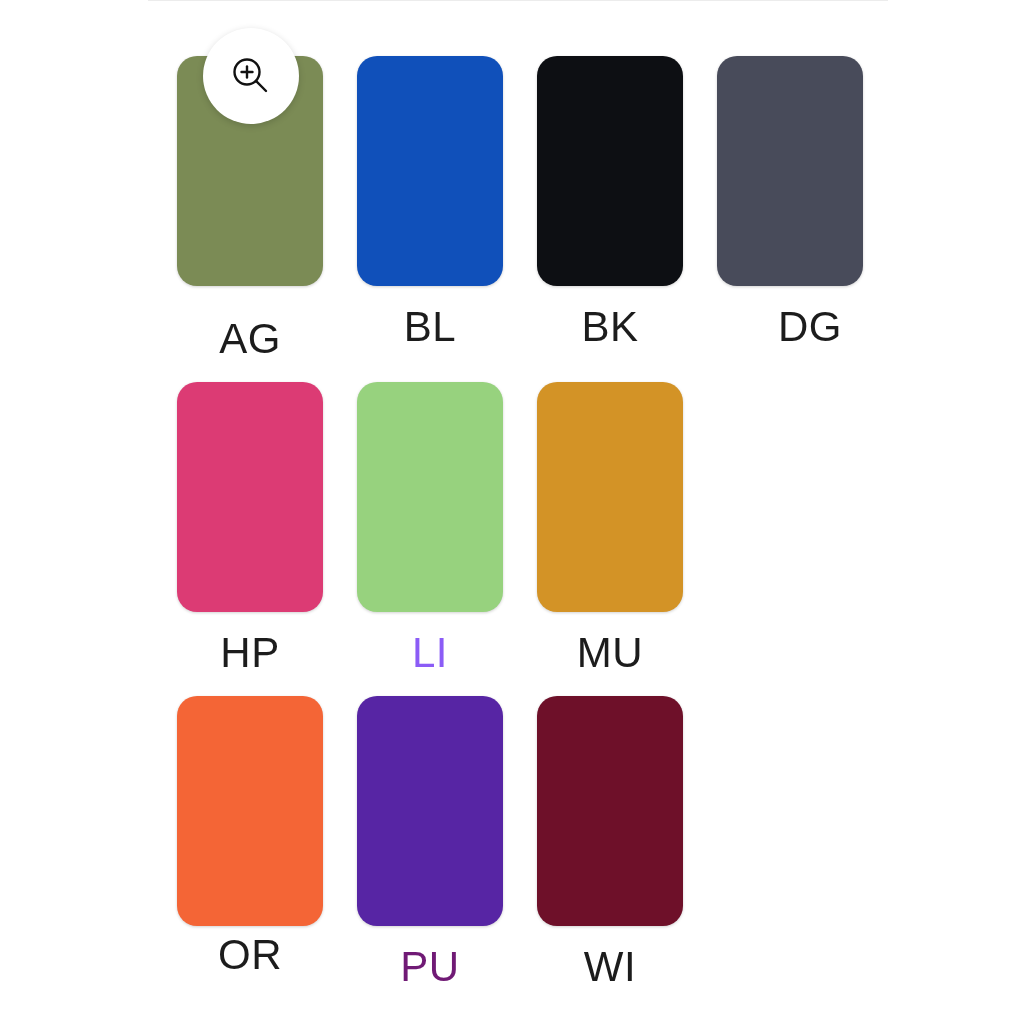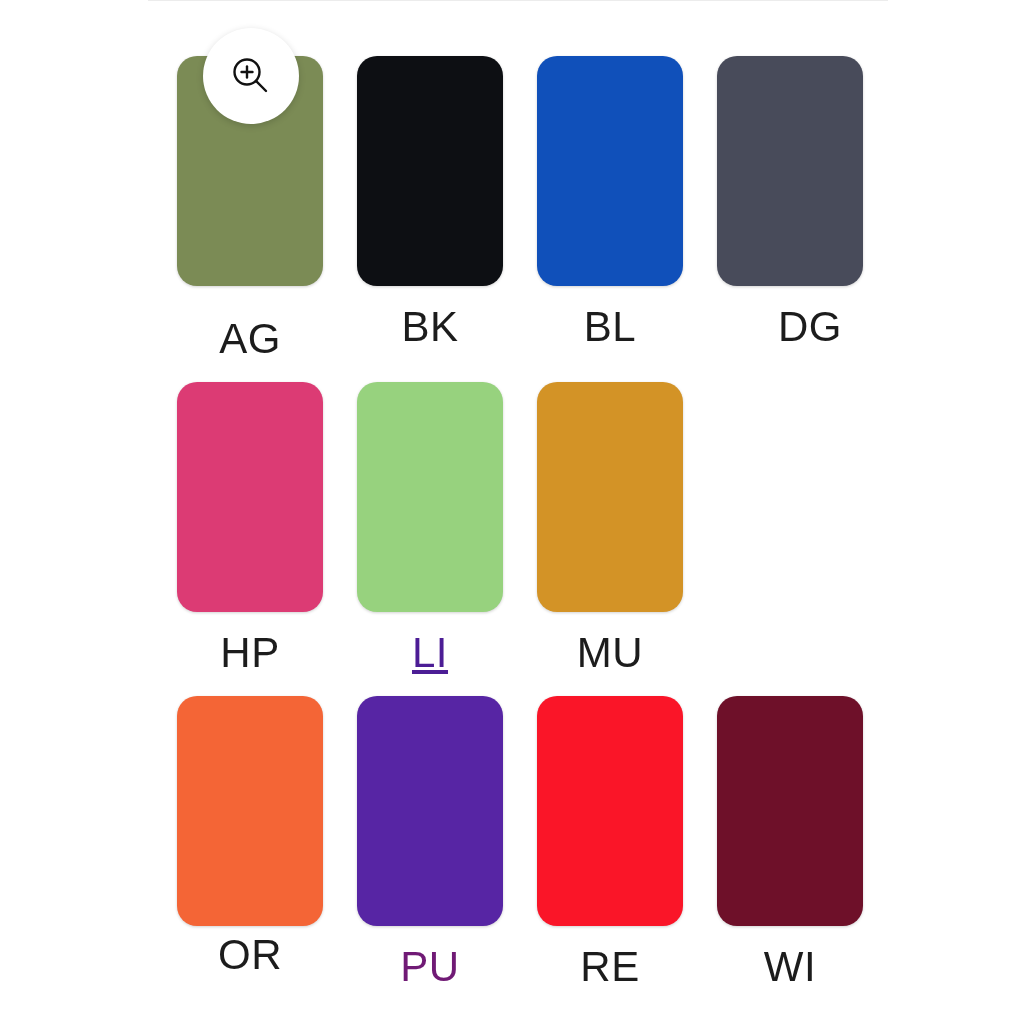--- a/index.html
+++ b/index.html
@@ -99,68 +99,64 @@
             <line x1="19" y1="13.5" x2="19" y2="24.5" stroke="#111111" stroke-width="2.4" stroke-linecap="round"></line>
             <line x1="13.5" y1="19" x2="24.5" y2="19" stroke="#111111" stroke-width="2.4" stroke-linecap="round"></line>
             <line x1="28.2" y1="28.2" x2="38" y2="38" stroke="#111111" stroke-width="2.4" stroke-linecap="round"></line>
           </svg>
         </div>
       </div>
       <div class="swatch-label" style="color: rgb(28, 28, 28); margin-top: 32px;">AG</div>
     </div>
 
     <div class="swatch-cell">
-      <div class="swatch-chip" style="background-color: rgb(13, 15, 19);"></div>
-      <div class="swatch-label" style="color: rgb(28, 28, 28);">BK</div>
+      <div class="swatch-chip" style="background-color: rgb(16, 80, 186);"></div>
+      <div class="swatch-label" style="color: rgb(28, 28, 28);">BL</div>
     </div>
 
     <div class="swatch-cell">
-      <div class="swatch-chip" style="background-color: rgb(16, 80, 186);"></div>
-      <div class="swatch-label" style="color: rgb(28, 28, 28);">BL</div>
+      <div class="swatch-chip" style="background-color: rgb(13, 15, 19);"></div>
+      <div class="swatch-label" style="color: rgb(28, 28, 28);">BK</div>
     </div>
 
     <div class="swatch-cell">
       <div class="swatch-chip" style="background-color: rgb(72, 75, 90);"></div>
       <div class="swatch-label" style="color: rgb(28, 28, 28); margin-left: 40px;">DG</div>
     </div>
   </div>
 
   <div class="swatch-row">
     <div class="swatch-cell">
       <div class="swatch-chip" style="background-color: rgb(220, 59, 116);"></div>
       <div class="swatch-label" style="color: rgb(28, 28, 28);">HP</div>
     </div>
 
     <div class="swatch-cell">
       <div class="swatch-chip" style="background-color: rgb(151, 210, 126);"></div>
-      <div class="swatch-label" style="color: #4c1d95; text-decoration: underline;">LI</div>
+      <div class="swatch-label" style="color: #8b5cf6;">LI</div>
     </div>
 
     <div class="swatch-cell">
       <div class="swatch-chip" style="background-color: rgb(211, 147, 38);"></div>
       <div class="swatch-label" style="color: rgb(28, 28, 28);">MU</div>
     </div>
 
   </div>
 
   <div class="swatch-row">
     <div class="swatch-cell">
       <div class="swatch-chip" style="background-color: rgb(244, 101, 54);"></div>
       <div class="swatch-label" style="color: rgb(28, 28, 28); margin-top: 8px;">OR</div>
     </div>
 
     <div class="swatch-cell">
       <div class="swatch-chip" style="background-color: rgb(87, 37, 164);"></div>
       <div class="swatch-label" style="color: #701a75;">PU</div>
     </div>
 
-    <div class="swatch-cell">
-      <div class="swatch-chip" style="background-color: rgb(250, 21, 40);"></div>
-      <div class="swatch-label" style="color: rgb(28, 28, 28);">RE</div>
-    </div>
 
     <div class="swatch-cell">
       <div class="swatch-chip" style="background-color: rgb(110, 16, 41);"></div>
       <div class="swatch-label" style="color: rgb(28, 28, 28);">WI</div>
     </div>
   </div>
 
 </div>
 
 </body></html>

